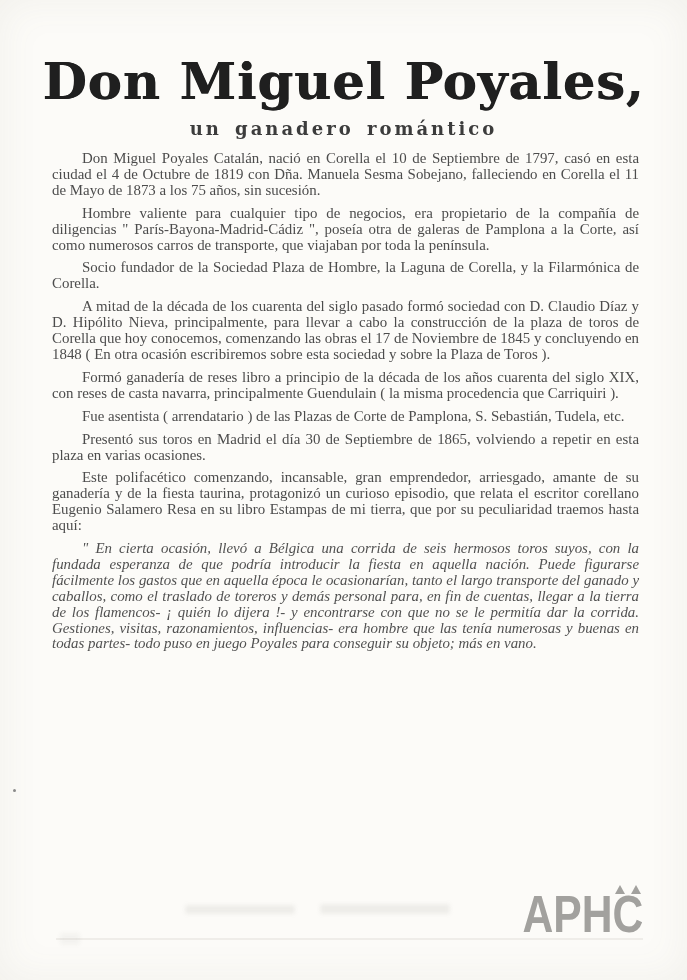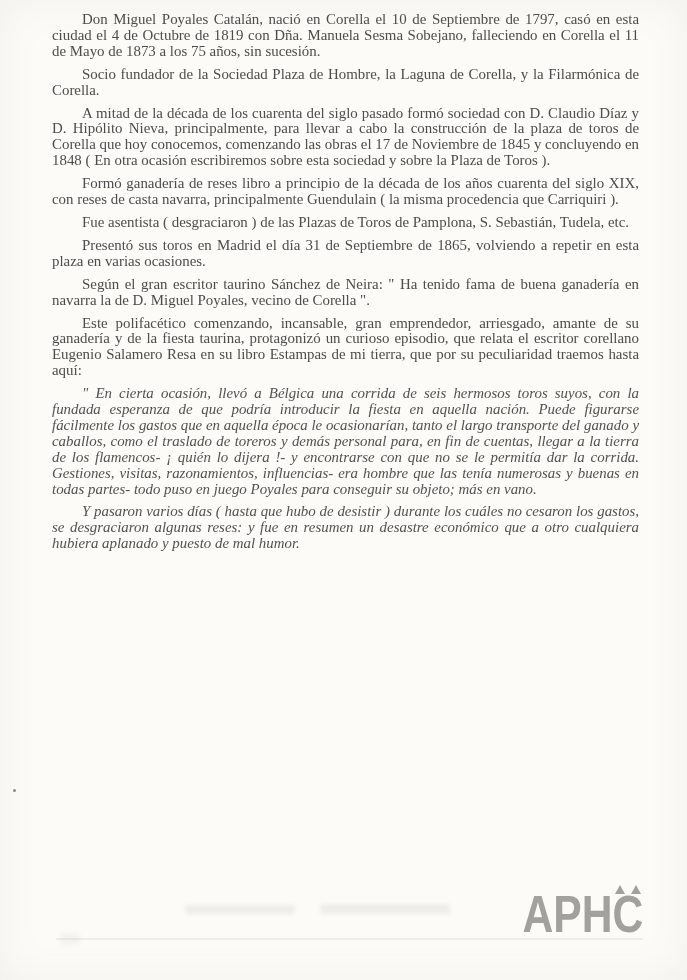--- a/index.html
+++ b/index.html
@@ -106,33 +106,36 @@
     background: #8a8a8a;
   }
 </style>
 </head>
 <body>
 
 <div class="page">
 
   <div class="speck"></div>
 
+  <header class="doc-header">
+    <h1 class="doc-title">Don Miguel Poyales,</h1>
+    <h2 class="doc-subtitle">un ganadero romántico</h2>
+  </header>
 
   <main class="body-text">
 
   <p class="para">Don Miguel Poyales Catalán, nació en Corella el 10 de Septiembre de 1797, casó en esta ciudad el 4 de Octubre de 1819 con Dña. Manuela Sesma Sobejano, falleciendo en Corella el 11 de Mayo de 1873 a los 75 años, sin sucesión.</p>
+      <p class="para">Hombre valiente para cualquier tipo de negocios, era propietario de la compañía de diligencias " París-Bayona-Madrid-Cádiz ", poseía otra de galeras de Pamplona a la Corte, así como numerosos carros de transporte, que viajaban por toda la península.</p>
       <p class="para">Socio fundador de la Sociedad Plaza de Hombre, la Laguna de Corella, y la Filarmónica de Corella.</p>
       <p class="para">A mitad de la década de los cuarenta del siglo pasado formó sociedad con D. Claudio Díaz y D. Hipólito Nieva, principalmente, para llevar a cabo la construcción de la plaza de toros de Corella que hoy conocemos, comenzando las obras el 17 de Noviembre de 1845 y concluyendo en 1848 ( En otra ocasión escribiremos sobre esta sociedad y sobre la Plaza de Toros ).</p>
       <p class="para">Formó ganadería de reses libro a principio de la década de los años cuarenta del siglo XIX, con reses de casta navarra, principalmente Guendulain ( la misma procedencia que Carriquiri ).</p>
-      <p class="para">Fue asentista ( desgraciaron ) de las Plazas de Toros de Pamplona, S. Sebastián, Tudela, etc.</p>
-      <p class="para">Presentó sus toros en Madrid el día 31 de Septiembre de 1865, volviendo a repetir en esta plaza en varias ocasiones.</p>
-      <p class="para">Según el gran escritor taurino Sánchez de Neira: " Ha tenido fama de buena ganadería en navarra la de D. Miguel Poyales, vecino de Corella ".</p>
+      <p class="para">Fue asentista ( arrendatario ) de las Plazas de Corte de Pamplona, S. Sebastián, Tudela, etc.</p>
+      <p class="para">Presentó sus toros en Madrid el día 30 de Septiembre de 1865, volviendo a repetir en esta plaza en varias ocasiones.</p>
       <p class="para">Este polifacético comenzando, incansable, gran emprendedor, arriesgado, amante de su ganadería y de la fiesta taurina, protagonizó un curioso episodio, que relata el escritor corellano Eugenio Salamero Resa en su libro Estampas de mi tierra, que por su peculiaridad traemos hasta aquí:</p>
       <p class="para italic">" En cierta ocasión, llevó a Bélgica una corrida de seis hermosos toros suyos, con la fundada esperanza de que podría introducir la fiesta en aquella nación. Puede figurarse fácilmente los gastos que en aquella época le ocasionarían, tanto el largo transporte del ganado y caballos, como el traslado de toreros y demás personal para, en fin de cuentas, llegar a la tierra de los flamencos- ¡ quién lo dijera !- y encontrarse con que no se le permitía dar la corrida. Gestiones, visitas, razonamientos, influencias- era hombre que las tenía numerosas y buenas en todas partes- todo puso en juego Poyales para conseguir su objeto; más en vano.</p>
-      <p class="para italic">Y pasaron varios días ( hasta que hubo de desistir ) durante los cuáles no cesaron los gastos, se desgraciaron algunas reses: y fue en resumen un desastre económico que a otro cualquiera hubiera aplanado y puesto de mal humor.</p>
     </main>
 
   <div class="bleed-smudge smudge-1"></div>
   <div class="bleed-smudge smudge-2"></div>
   <div class="bleed-smudge smudge-3"></div>
   <div class="bleed-line"></div>
 
   <div class="spire left"></div>
   <div class="spire right"></div>
   <div class="watermark">APHC</div>

